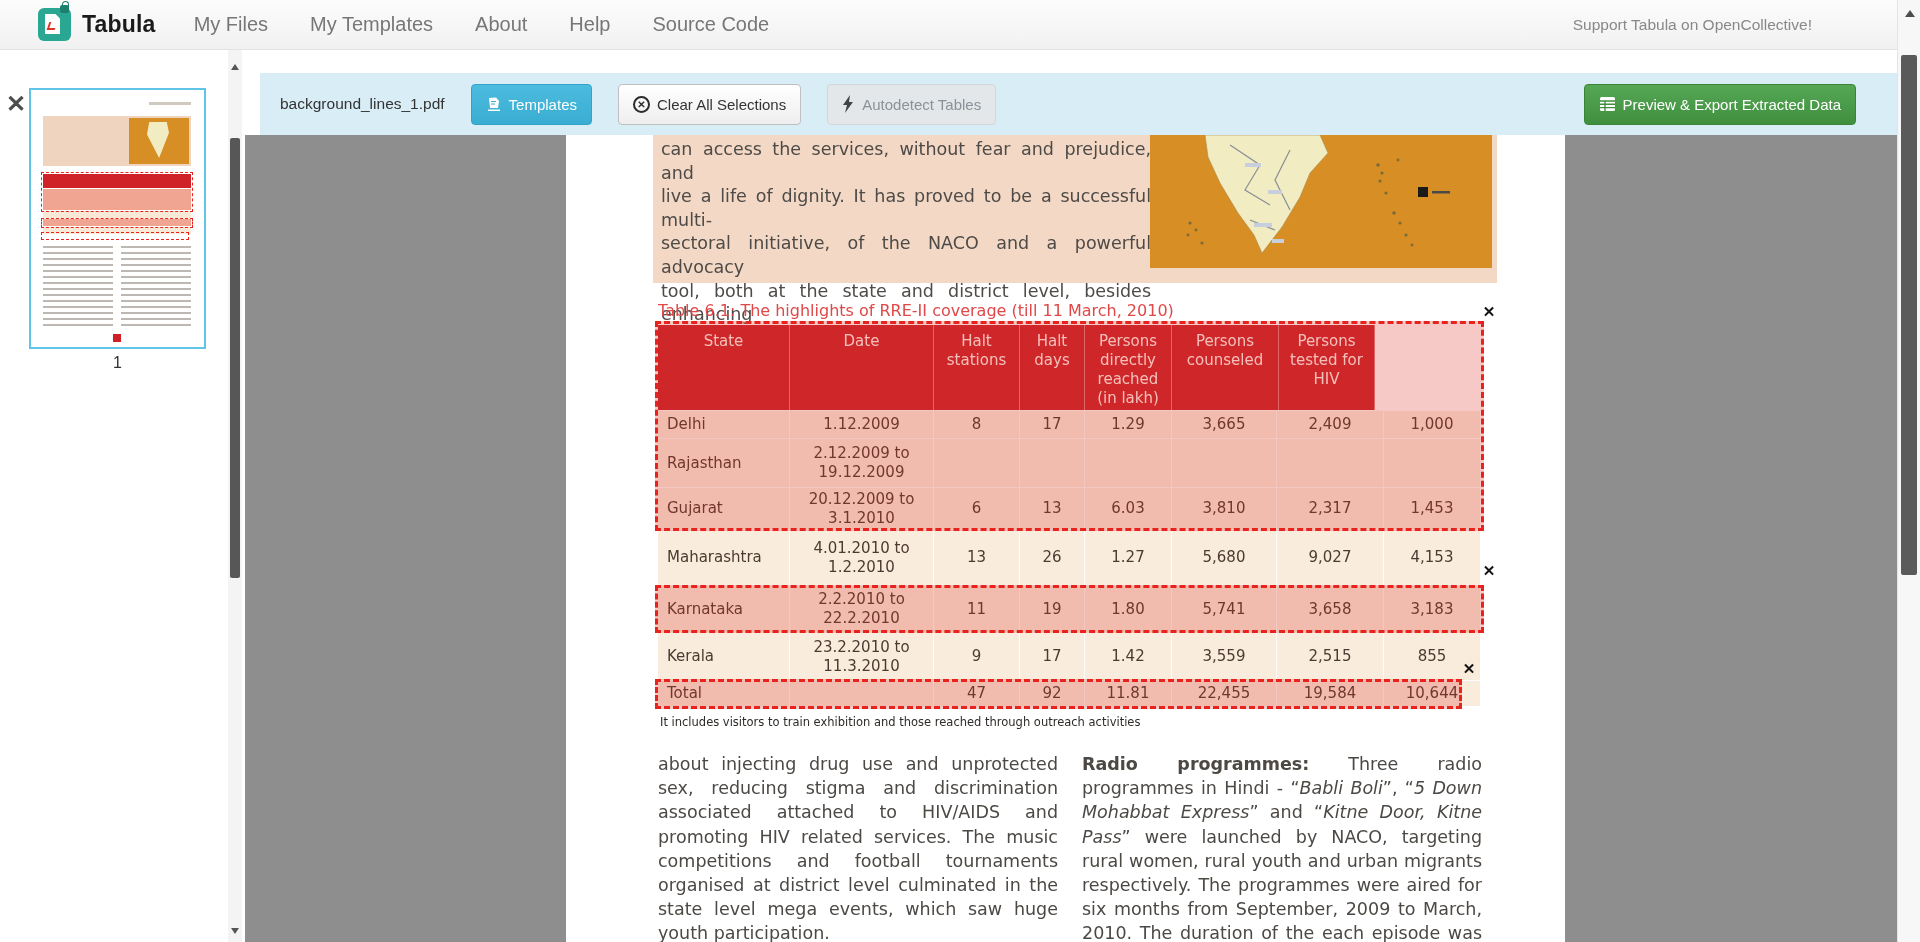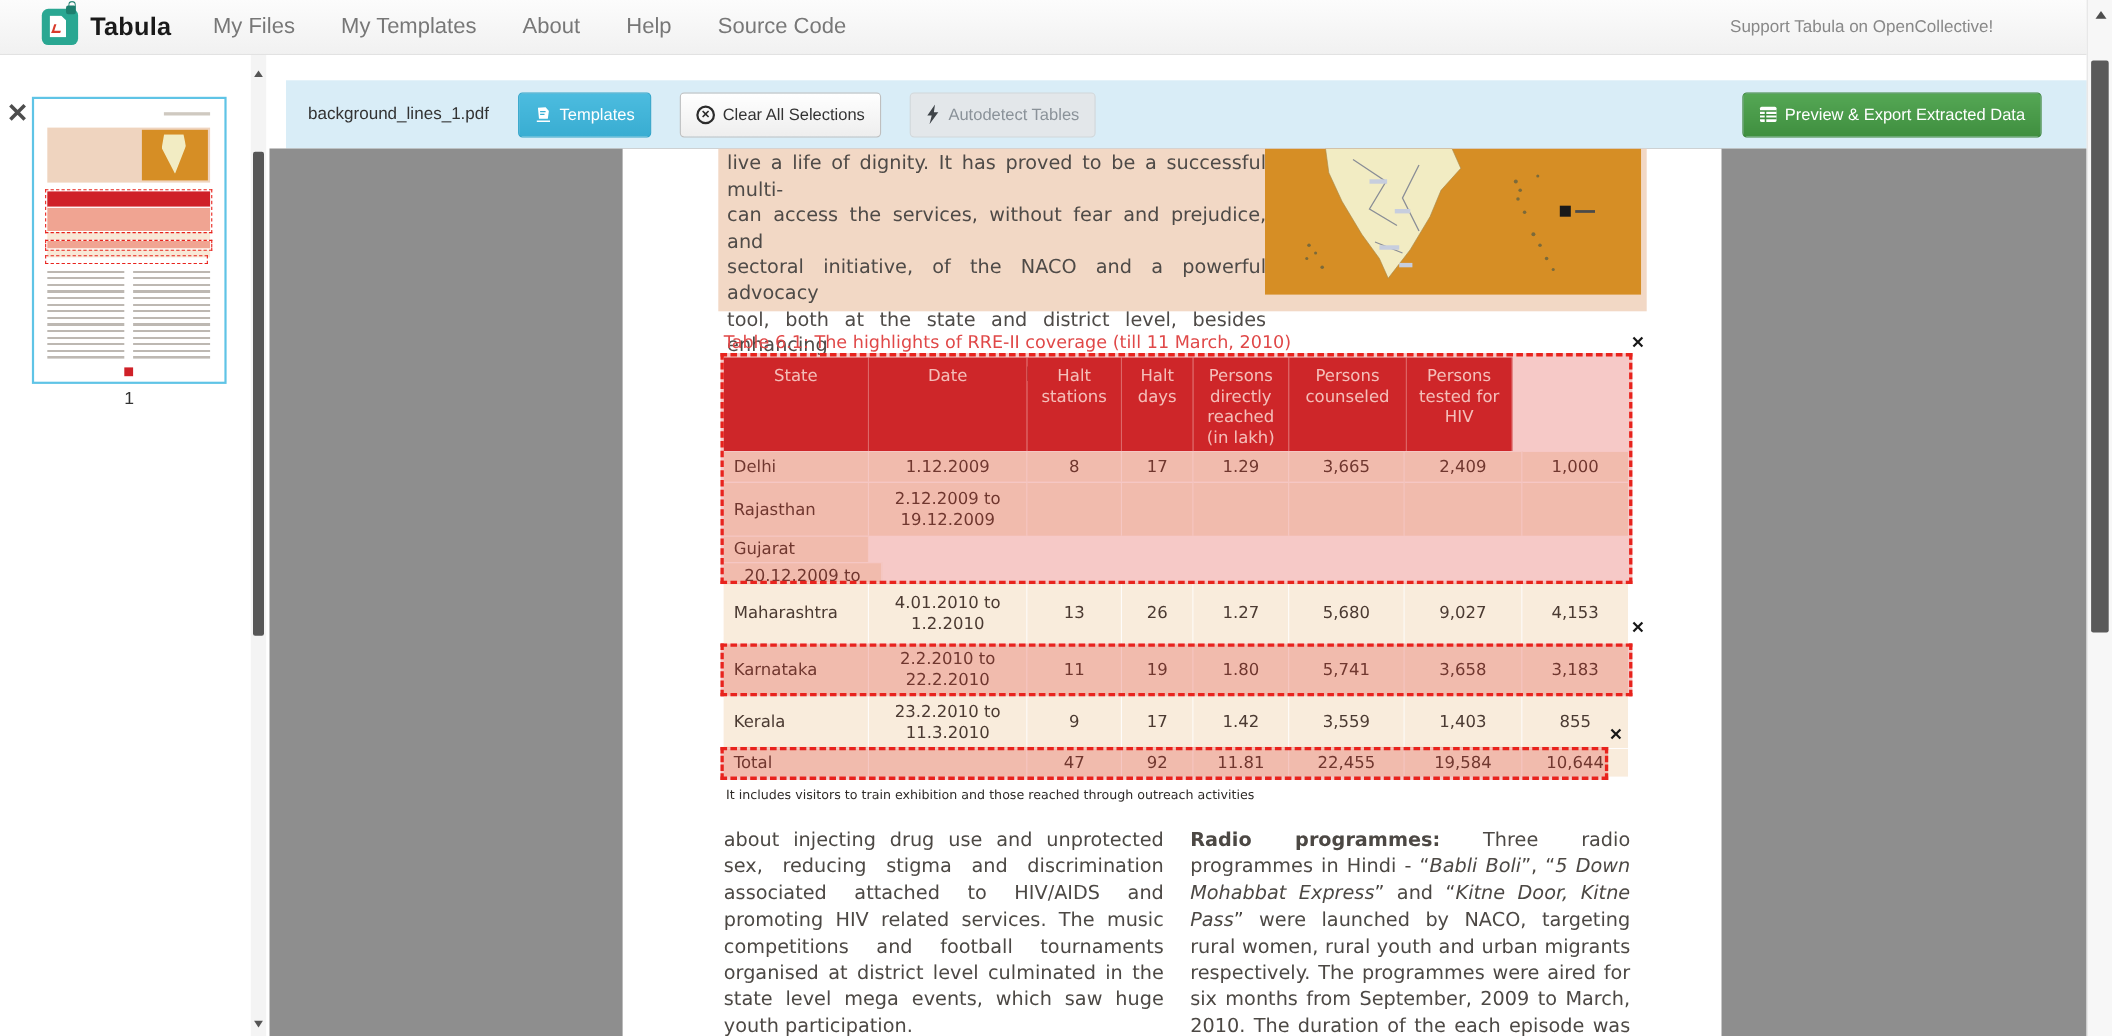--- a/index.html
+++ b/index.html
@@ -98,21 +98,21 @@
           justify-content:center; text-align:center; line-height:19px; padding:2px 3px; }
   .cell:last-child { border-right:none; }
   .c0{width:132px; justify-content:flex-start; text-align:center; padding-left:9px;}
   .c1{width:144px;} .c2{width:86px;} .c3{width:65px;} .c4{width:87px;}
   .c5{width:105px;} .c6{width:107px;} .c7{width:96px;}
   .thead { height:85px; }
   .thead .cell { background:#c9242b; color:#fdf1ec; align-items:flex-start; padding-top:7px;
                  border-right:1px solid rgba(255,255,255,.4); justify-content:center; text-align:center; }
   .thead .c0 { padding-left:3px; }
   .drow .cell { background:#f9ecdc; border-top:1px solid rgba(255,255,255,.9); }
-  .r0{height:28px;} .r1{height:49px;} .r2{height:42px;flex-direction:column;} .r3{height:56px;}
+  .r0{height:28px;} .r1{height:49px;} .r2{height:42px;} .r3{height:56px;}
   .r4{height:47px;} .r5{height:48px;} .r6{height:26px;}
 
   .footnote { position:absolute; left:94px; top:580px; font-size:11.5px; color:#2e2a27; }
 
   .col-text { position:absolute; top:617px; width:400px; font-size:17.5px; line-height:24.2px;
               color:#4c4844; text-align:justify; }
   .col-left { left:92px; } .col-right { left:516px; }
   .seg-b { font-weight:bold; } .seg-i { font-style:italic; }
 
   
@@ -221,22 +221,22 @@
       </span>
       <span>Preview &amp; Export Extracted Data</span>
     </button>
   </div>
 
   <div class="viewer">
     <div class="page">
 
       <div class="peach">
         <div class="intro">
+          <div>can access the services, without fear and prejudice, and</div>
           <div>live a life of dignity. It has proved to be a successful multi-</div>
-          <div>can access the services, without fear and prejudice, and</div>
           <div>sectoral initiative, of the NACO and a powerful advocacy</div>
           <div>tool, both at the state and district level, besides enhancing</div>
           <div>local capacity to deal with HIV prevention.</div>
         </div>
         <div class="map">
           <svg width="342" height="133" viewBox="0 0 342 133">
             <rect width="342" height="133" fill="#d68e25"></rect>
             <path fill="#f2ecc3" stroke="#a98b4e" stroke-width="0.6" d="M55 0 L170 0 L178 18 L160 38 L150 62 L132 92 L112 118 L104 100 L88 78 L70 48 L58 22 Z"></path>
             <path fill="none" stroke="#8a8e96" stroke-width="1.2" d="M80 10 L110 30 L95 55 L120 70 M140 15 L125 45 L140 75 M100 85 L125 95"></path>
             <g fill="#c7cede">
@@ -330,21 +330,21 @@
           <div class="cell c6">3,658</div>
           <div class="cell c7">3,183</div>
         </div>
         <div class="trow drow r5">
           <div class="cell c0">Kerala</div>
           <div class="cell c1">23.2.2010 to 11.3.2010</div>
           <div class="cell c2">9</div>
           <div class="cell c3">17</div>
           <div class="cell c4">1.42</div>
           <div class="cell c5">3,559</div>
-          <div class="cell c6">1,403</div>
+          <div class="cell c6">2,515</div>
           <div class="cell c7">855</div>
         </div>
         <div class="trow drow r6">
           <div class="cell c0">Total</div>
           <div class="cell c1"></div>
           <div class="cell c2">47</div>
           <div class="cell c3">92</div>
           <div class="cell c4">11.81</div>
           <div class="cell c5">22,455</div>
           <div class="cell c6">19,584</div>

